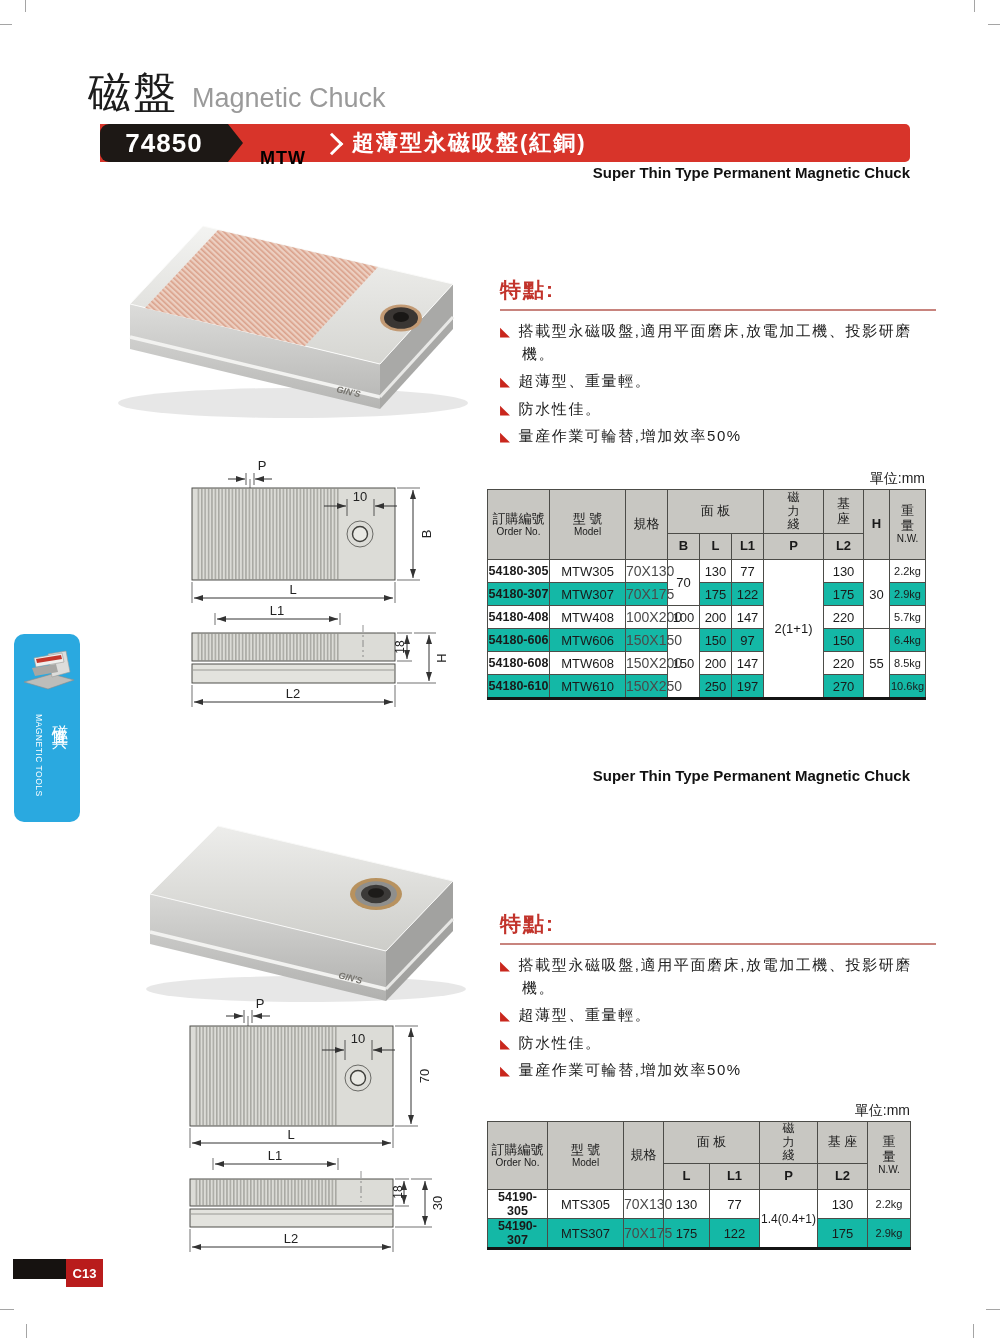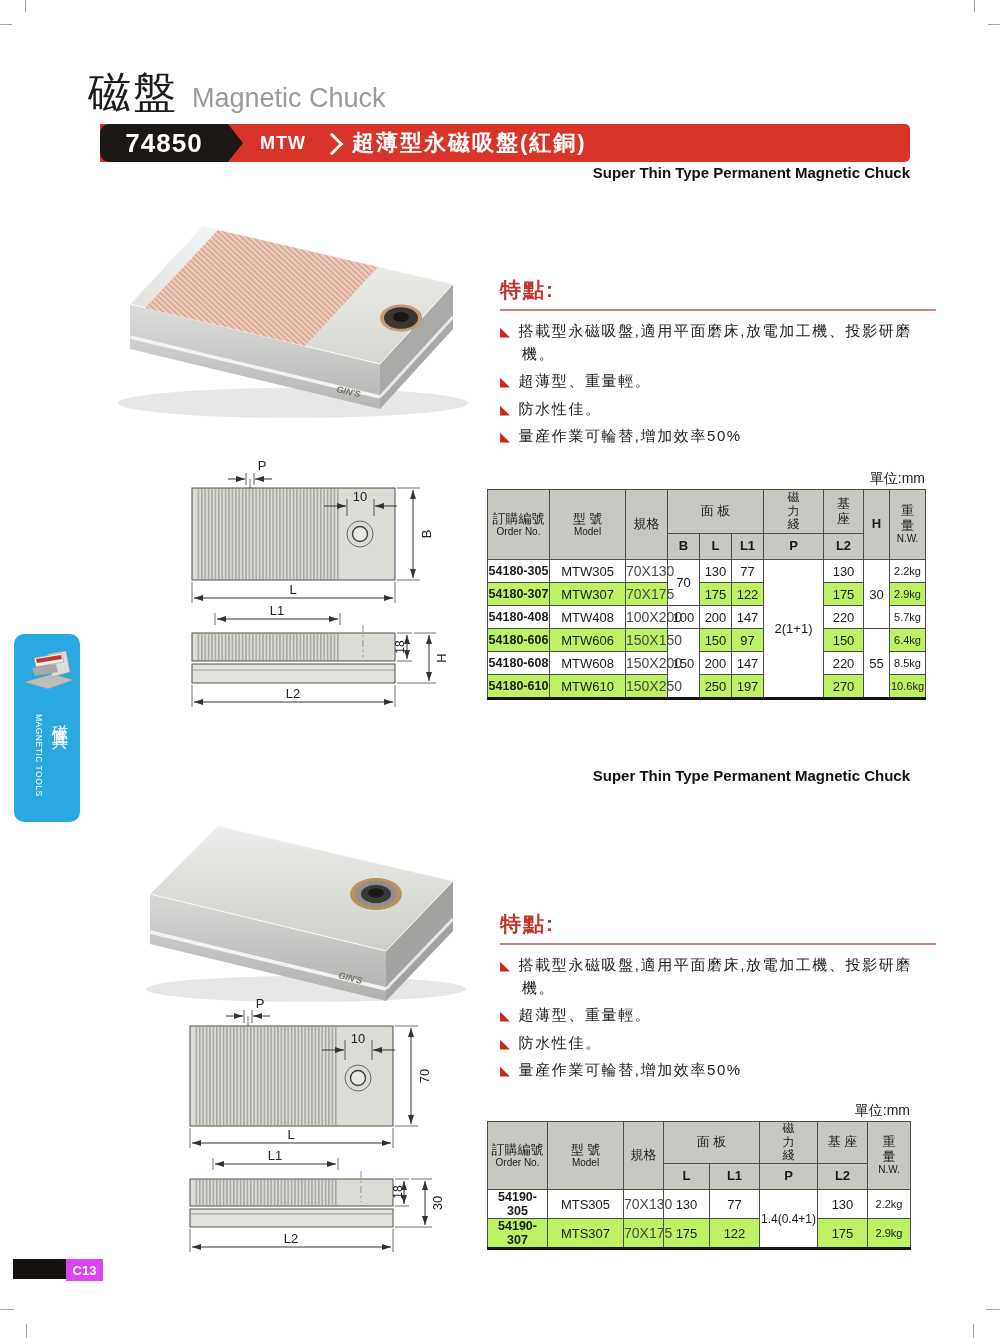--- a/index.html
+++ b/index.html
@@ -9,22 +9,22 @@
   .hdr{position:absolute;left:88px;top:64px;white-space:nowrap;}
   .hdr .zh{font-size:43px;font-weight:normal;color:#1c1c1c;letter-spacing:2px;}
   .hdr .en{font-size:27px;font-weight:normal;color:#9a9a9a;margin-left:14px;}
   
   .banner{position:absolute;left:100px;width:810px;height:38px;background:#d8342a;border-radius:0 5px 5px 0;}
   .chip{position:absolute;left:0;top:0;width:128px;height:38px;background:#1d1815;
         border-radius:9px 0 0 9px;display:flex;align-items:center;justify-content:center;}
   .chip span{color:#fff;font-size:26px;font-weight:bold;letter-spacing:1px;}
   .chip-arrow{position:absolute;left:128px;top:0;width:0;height:0;
         border-top:19px solid transparent;border-bottom:19px solid transparent;border-left:15px solid #1d1815;}
-  .series{position:absolute;left:152px;top:0;width:62px;height:38px;display:flex;align-items:center;
-        justify-content:center;color:#ffffff;font-size:18px;font-weight:bold;letter-spacing:1px;}
+  .series{position:absolute;left:152px;top:15px;width:62px;height:38px;display:flex;align-items:center;
+        justify-content:center;color:#000000;font-size:18px;font-weight:bold;letter-spacing:1px;}
   .chev{position:absolute;left:224px;top:12px;width:13px;height:13px;
         border-top:3px solid #fff;border-right:3px solid #fff;transform:rotate(45deg);}
   .btitle{position:absolute;left:252px;top:0;height:38px;display:flex;align-items:center;
         color:#ffffff;font-size:22px;font-weight:bold;letter-spacing:2px;}
   .subtitle{position:absolute;right:90px;width:500px;text-align:right;
         font-size:15px;font-weight:bold;color:#111;}
   
   .feat{position:absolute;left:500px;width:436px;}
   .feat-title{color:#c2332b;font-size:21px;font-weight:bold;letter-spacing:2px;
         padding-bottom:5px;border-bottom:2px solid #c8847e;}
@@ -35,37 +35,37 @@
   
   .unit{position:absolute;text-align:right;font-size:14px;color:#222;}
   table.spec{position:absolute;border-collapse:collapse;table-layout:fixed;background:#fff;}
   table.spec th,table.spec td{border:1px solid #4c4c48;text-align:center;vertical-align:middle;
         padding:0;white-space:pre-line;}
   table.spec{border-bottom:3px solid #141414;}
   table.spec th{background:#c8c7c2;font-weight:normal;font-size:13px;line-height:1.12;}
   table.spec th .en{display:block;font-size:10px;line-height:1.1;}
   table.spec th.sub{font-weight:bold;}
   table.spec td{font-size:13px;height:22px;background:#fff;}
-  table.spec tr.alt td{background:#bef264;}
+  table.spec tr.alt td{background:#14b8a6;}
   table.spec td.mc,table.spec tr.alt td.mc{background:#fff;}
   table.spec td.ord{font-weight:bold;font-size:12.5px;}
   table.spec td.sp{font-size:14px;color:#4a4a4a;}
   table.spec td.nw{font-size:11px;}
   .wz{display:block;font-size:13px;line-height:1.12;}
   .wn{display:block;font-size:10px;}
   #t2 td{height:24px;}
   
   .side-tab{position:absolute;left:14px;top:634px;width:66px;height:188px;background:#2aa9e0;border-radius:10px;}
   .tab-zh{position:absolute;left:35px;top:78px;writing-mode:vertical-rl;text-orientation:upright;
         color:#fff;font-size:16px;letter-spacing:3px;}
   .tab-en{position:absolute;left:20px;top:80px;writing-mode:vertical-rl;
         color:#fff;font-size:8.5px;letter-spacing:0.5px;}
   
   .pg-black{position:absolute;left:13px;top:1259px;width:53px;height:20px;background:#161210;}
-  .pg-red{position:absolute;left:66px;top:1259px;width:37px;height:22px;background:#d946ef;
+  .pg-red{position:absolute;left:66px;top:1259px;width:37px;height:28px;background:#b91c1c;
         display:flex;align-items:center;justify-content:center;color:#fff;font-size:13px;font-weight:bold;}
   
   .cm{position:absolute;background:#a5a5a5;}
   
   .abs{position:absolute;}
   svg text{font-family:"Liberation Sans","DejaVu Sans",sans-serif;}
 </style>
 </head>
 <body>
 

